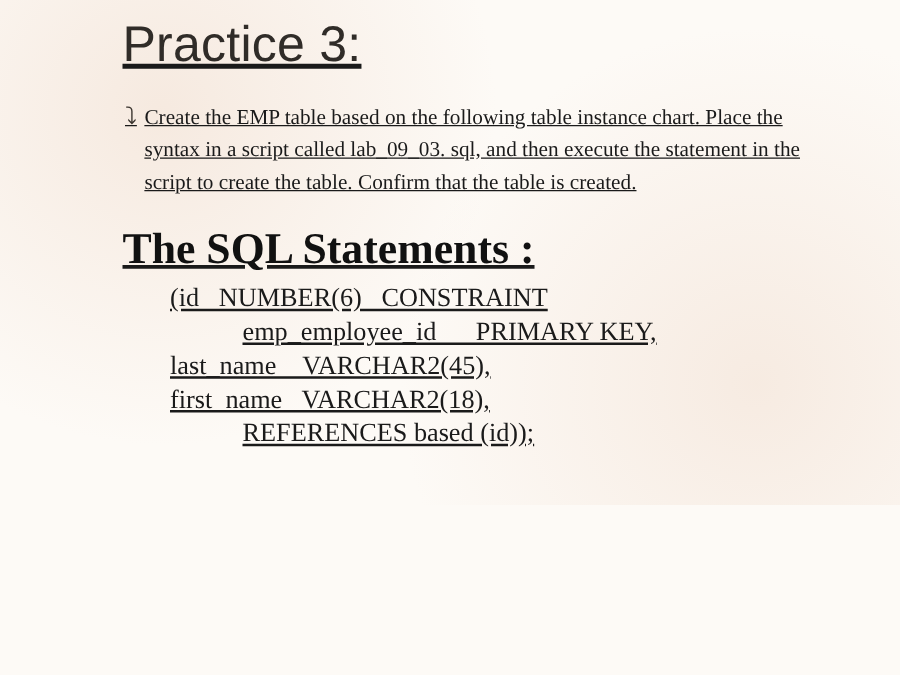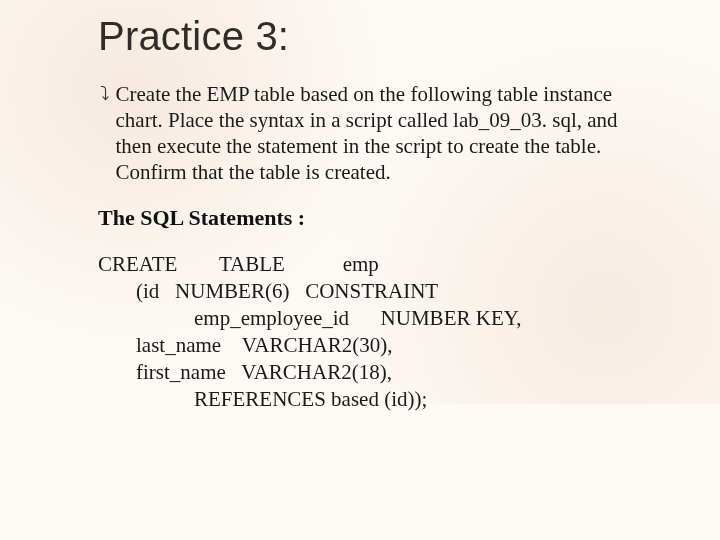--- a/index.html
+++ b/index.html
@@ -15,20 +15,21 @@
   .slide {
     position: relative;
     width: 720px;
     height: 404px;
     box-sizing: border-box;
     padding: 14px 60px 12px 102px;
     background:
       radial-gradient(circle at 18% 22%, rgba(240,220,205,0.55) 0, rgba(240,220,205,0) 40%),
       radial-gradient(circle at 84% 76%, rgba(240,220,205,0.5) 0, rgba(240,220,205,0) 42%),
       #fdfaf6;
+    text-decoration: underline;
   }
   .title {
     font-family: Arial, Helvetica, sans-serif;
     font-size: 40px;
     font-weight: 400;
     color: #302c28;
     margin: 0 0 22px -4px;
     letter-spacing: 0.2px;
   }
   .bullet-row {
@@ -38,29 +39,29 @@
   }
   .bullet-glyph {
     font-family: Arial, sans-serif;
     font-size: 19px;
     color: #3a342e;
     margin-right: 6px;
     line-height: 26px;
     flex: none;
   }
   .body-text {
-    font-size: 21px;
+    font-size: 17px;
     line-height: 26px;
     color: #1a1a1a;
     max-width: 540px;
   }
   .subheading {
-    font-size: 22px;
+    font-size: 35px;
     font-weight: 700;
-    margin: 20px 0 20px -4px;
+    margin: 20px 0 6px -4px;
     color: #111;
   }
   .sql-block {
     font-size: 21px;
     line-height: 27px;
     margin-left: -4px;
   }
   .sql-line { white-space: pre; }
   .i1 { padding-left: 38px; }
   .i2 { padding-left: 96px; }
@@ -73,21 +74,20 @@
   <h1 class="title">Practice 3:</h1>
 
   <div class="bullet-row">
     <span class="bullet-glyph">⤵</span>
     <span class="body-text">Create the EMP table based on the following table instance chart. Place the syntax in a script called lab_09_03. sql, and then execute the statement in the script to create the table. Confirm that the table is created.</span>
   </div>
 
   <div class="subheading">The SQL Statements :</div>
 
   <div class="sql-block">
-    <div class="sql-line">CREATE        TABLE           emp</div>
     <div class="sql-line i1">(id   NUMBER(6)   CONSTRAINT</div>
-    <div class="sql-line i2">emp_employee_id      NUMBER KEY,</div>
-    <div class="sql-line i1">last_name    VARCHAR2(30),</div>
+    <div class="sql-line i2">emp_employee_id      PRIMARY KEY,</div>
+    <div class="sql-line i1">last_name    VARCHAR2(45),</div>
     <div class="sql-line i1">first_name   VARCHAR2(18),</div>
     <div class="sql-line i2">REFERENCES based (id));</div>
   </div>
 
 </div>
 
 </body></html>

